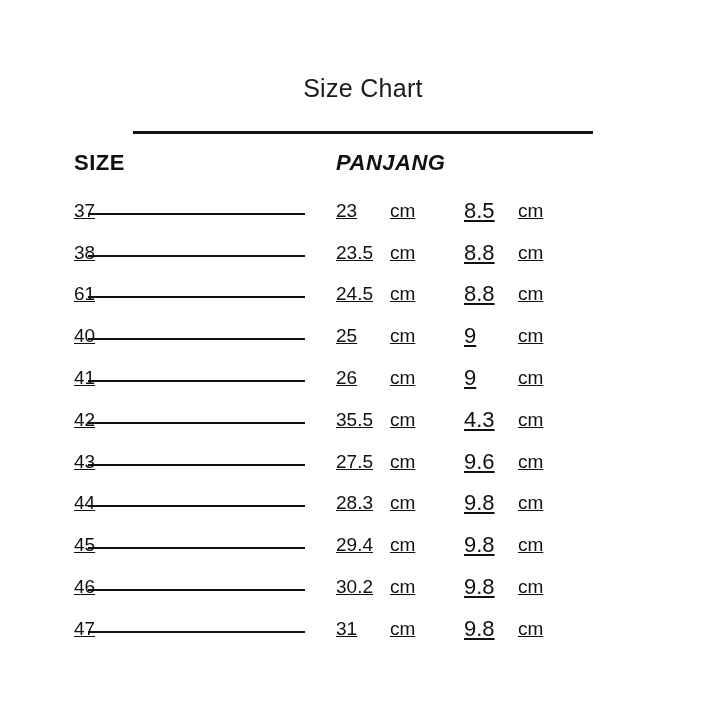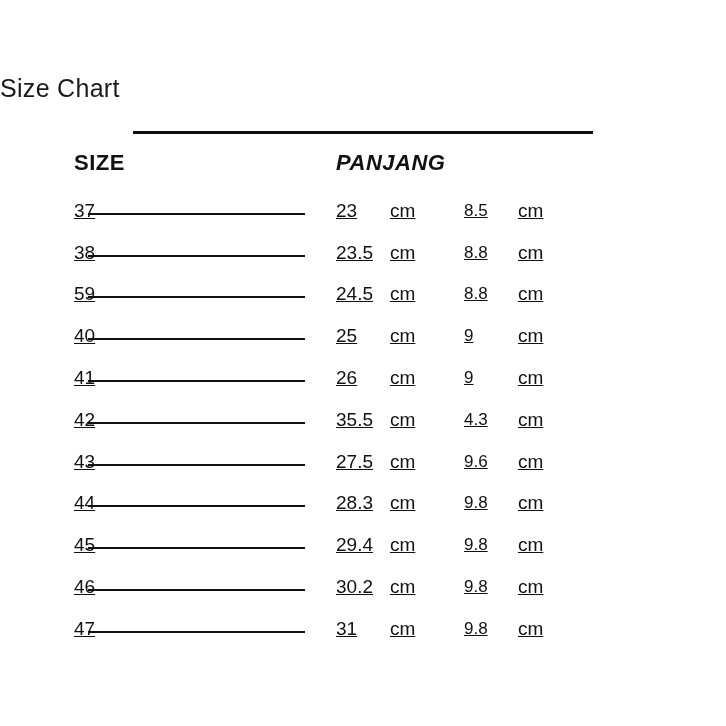--- a/index.html
+++ b/index.html
@@ -18,21 +18,21 @@
     position: relative;
     width: 726px;
     height: 726px;
     box-sizing: border-box;
   }
   .title {
     position: absolute;
     top: 74px;
     left: 0;
     width: 726px;
-    text-align: left;
+    text-align: center;
     font-size: 25px;
     font-weight: 400;
     letter-spacing: 0.3px;
     color: #1a1a1a;
   }
   .title-rule {
     position: absolute;
     top: 131px;
     left: 133px;
     width: 460px;
@@ -86,21 +86,21 @@
     font-size: 19px;
   }
   .c-panjang-unit {
     width: 74px;
     box-sizing: border-box;
     font-size: 19px;
   }
   .c-lebar-val {
     width: 54px;
     box-sizing: border-box;
-    font-size: 17px;
+    font-size: 22px;
   }
   .c-lebar-unit {
     width: 60px;
     box-sizing: border-box;
     font-size: 19px;
   }
   .head-panjang {
     width: 128px;
     box-sizing: border-box;
     font-size: 22px;
@@ -153,21 +153,21 @@
       <div class="c-dash">
           <div class="dash-line"></div>
         </div>
       <div class="c-panjang-val">23.5</div>
       <div class="c-panjang-unit">cm</div>
       <div class="c-lebar-val">8.8</div>
       <div class="c-lebar-unit">cm</div>
     </div>
 
     <div class="row">
-      <div class="c-size">59</div>
+      <div class="c-size">61</div>
       <div class="c-dash">
           <div class="dash-line"></div>
         </div>
       <div class="c-panjang-val">24.5</div>
       <div class="c-panjang-unit">cm</div>
       <div class="c-lebar-val">8.8</div>
       <div class="c-lebar-unit">cm</div>
     </div>
 
     <div class="row">

